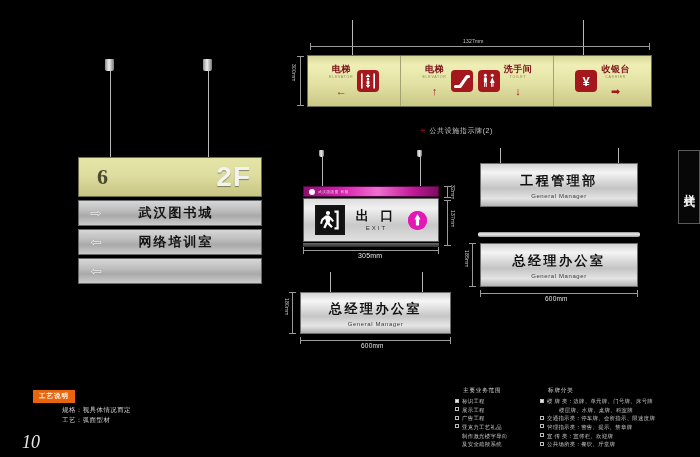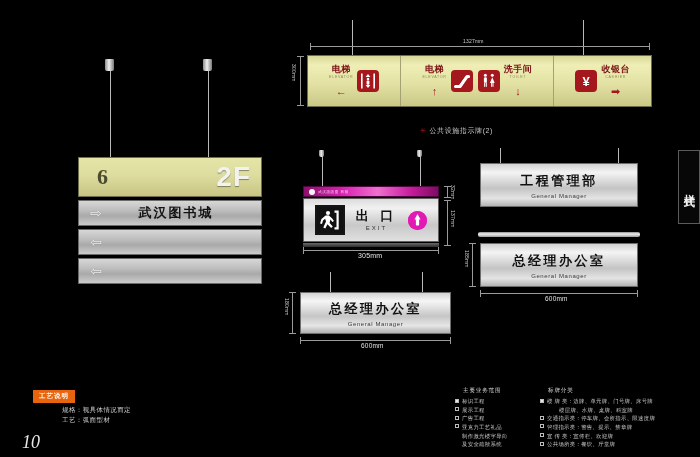--- a/index.html
+++ b/index.html
@@ -324,20 +324,21 @@
       <div id="library-logo">6</div>
       <div id="library-floor">2F</div>
     </div>
 
     <div class="lib-row">
       <span class="lib-arrow">⇨</span>
       <span class="lib-label">武汉图书城</span>
     </div>
     <div class="lib-row">
       <span class="lib-arrow">⇦</span>
+      <span class="lib-label">网络培训室</span>
     </div>
     <div class="lib-row">
       <span class="lib-arrow">⇦</span>
     </div>
   </div>
 
   <div class="rod" style="left:322px;top:155px;height:31px;"></div>
   <div class="mount small" style="left:319px;top:150px;"></div>
   <div class="rod" style="left:420px;top:155px;height:31px;"></div>
   <div class="mount small" style="left:417px;top:150px;"></div>

